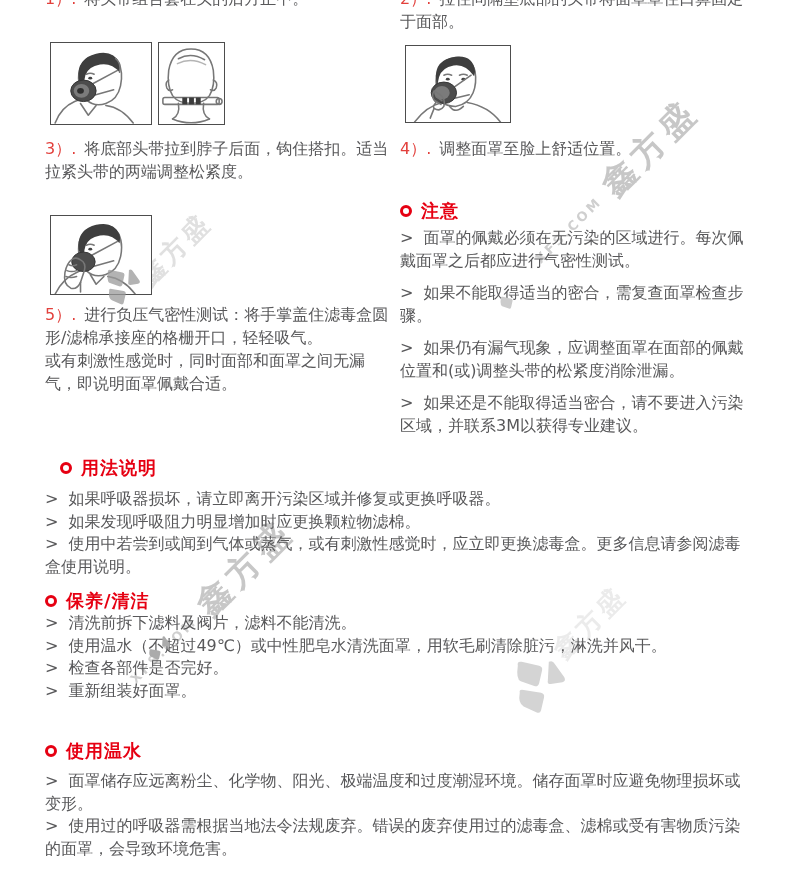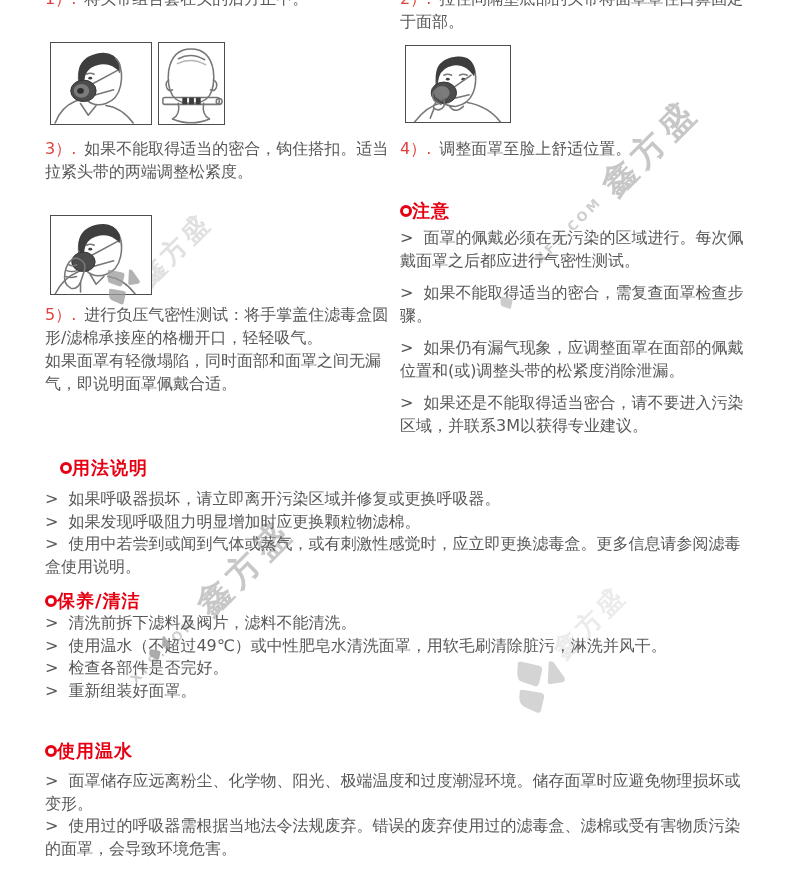--- a/index.html
+++ b/index.html
@@ -15,21 +15,21 @@
 
   .abs{position:absolute;}
   .step{font-size:16px;line-height:23px;color:var(--txt);z-index:2;}
   .step .num{color:var(--step-red);margin-right:8px;}
   .li{font-size:16px;line-height:23px;color:var(--txt);z-index:2;}
   .li .mk{margin-right:10px;color:var(--txt);}
   .list{z-index:2;position:absolute;}
   .list.gap .li{margin-bottom:9px;}
   .list.tight .li{margin-bottom:0;line-height:22.5px;}
 
-  .heading{display:flex;align-items:center;z-index:2;justify-content:space-between;}
+  .heading{display:flex;align-items:center;gap:9px;z-index:2;justify-content:space-between;}
   .ring{width:12px;height:12px;border:3.5px solid var(--red);border-radius:50%;flex:0 0 auto;}
   .heading .ht{font-size:18px;font-weight:bold;color:var(--red);letter-spacing:1px;}
 
   .imgbox{position:absolute;background:#fff;border:1.5px solid #4d4d4d;z-index:2;}
   .imgbox svg{width:100%;height:100%;display:block;}
   .ln{fill:none;stroke:#777;stroke-width:1.6;stroke-linecap:round;stroke-linejoin:round;}
 
   .wm{position:absolute;display:flex;align-items:center;gap:12px;
       transform:rotate(-45deg);z-index:1;pointer-events:none;white-space:nowrap;}
   .wm-domain{font-size:13px;font-weight:bold;letter-spacing:3px;color:#cfcfcf;}
@@ -140,21 +140,21 @@
       <path class="ln" d="M46 44 L66 30 M48 54 L64 50"></path>
       <ellipse cx="38" cy="48" rx="13" ry="11" fill="#4c4c4c" stroke="#333"></ellipse>
       <ellipse cx="36" cy="48" rx="8" ry="7" fill="#7b7b7b"></ellipse>
       <path class="ln" d="M30 58 Q24 52 28 46 L34 50 Q40 54 38 62 Q34 68 28 64 Q26 62 30 58 Z" fill="#fff"></path>
       <path class="ln" d="M30 52 L36 56 M29 56 L35 60"></path>
       <path class="ln" d="M28 64 L24 74"></path>
     </svg>
   </div>
 
   <p class="abs step" style="left:45px;top:137px;width:348px;">
-    <span class="num">3）.</span><span>如果不能取得适当的密合，钩住搭扣。适当拉紧头带的两端调整松紧度。</span>
+    <span class="num">3）.</span><span>将底部头带拉到脖子后面，钩住搭扣。适当拉紧头带的两端调整松紧度。</span>
   </p>
 
   <p class="abs step" style="left:400px;top:137px;width:348px;">
     <span class="num">4）.</span><span>调整面罩至脸上舒适位置。</span>
   </p>
 
   <div class="abs heading" style="left:400px;top:199px;">
     <span class="ring"></span>
     <span class="ht">注意</span>
   </div>
@@ -178,21 +178,21 @@
       <path class="ln" d="M42 40 L68 26 M42 52 L64 46"></path>
       <ellipse cx="33" cy="47" rx="12" ry="10" fill="#4c4c4c" stroke="#333"></ellipse>
       <path class="ln" d="M22 44 Q16 48 14 58 Q12 70 20 74 Q26 76 30 68 L34 56 Q36 48 30 45 Q26 42 22 44 Z" fill="#fff"></path>
       <path class="ln" d="M18 50 Q22 52 26 50 M16 56 Q21 58 26 56 M15 62 Q20 64 26 62"></path>
       <path class="ln" d="M30 68 L30 78"></path>
     </svg>
   </div>
 
   <p class="abs step" style="left:45px;top:303px;width:348px;">
     <span class="num">5）.</span><span>进行负压气密性测试：将手掌盖住滤毒盒圆形/滤棉承接座的格栅开口，轻轻吸气。</span><br>
-    <span>如果面罩有轻微塌陷，同时面部和面罩之间无漏气，即说明面罩佩戴合适。</span>
+    <span>或有刺激性感觉时，同时面部和面罩之间无漏气，即说明面罩佩戴合适。</span>
   </p>
 
   <div class="abs heading" style="left:60px;top:456px;">
     <span class="ring"></span>
     <span class="ht">用法说明</span>
   </div>
   <div class="list tight" style="left:45px;top:488px;width:700px;">
     <p class="li"><span class="mk">&gt;</span><span>如果呼吸器损坏，请立即离开污染区域并修复或更换呼吸器。</span></p>
     <p class="li"><span class="mk">&gt;</span><span>如果发现呼吸阻力明显增加时应更换颗粒物滤棉。</span></p>
     <p class="li"><span class="mk">&gt;</span><span>使用中若尝到或闻到气体或蒸气，或有刺激性感觉时，应立即更换滤毒盒。更多信息请参阅滤毒盒使用说明。</span></p>

